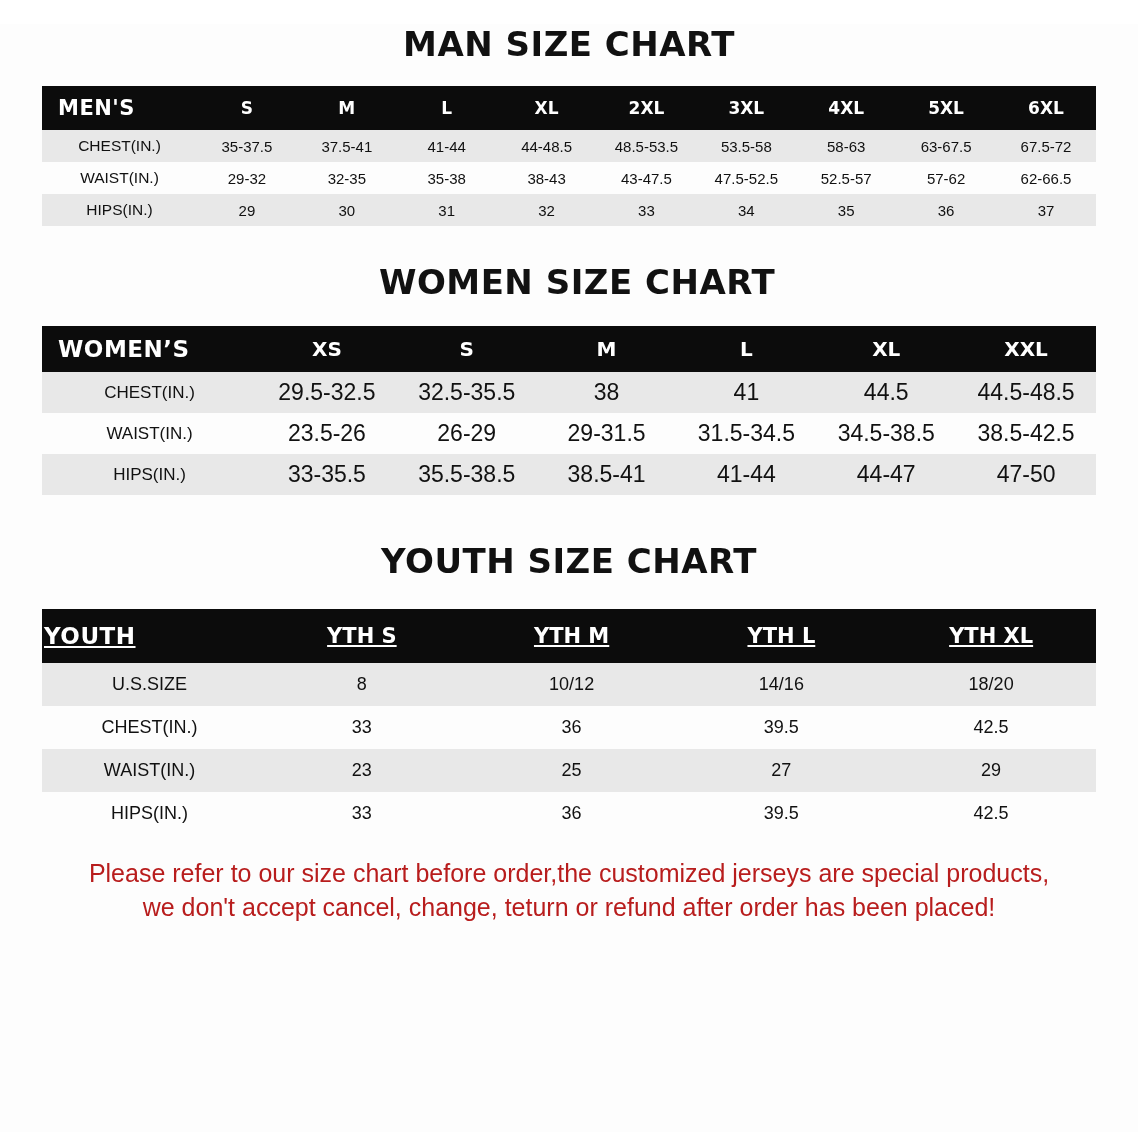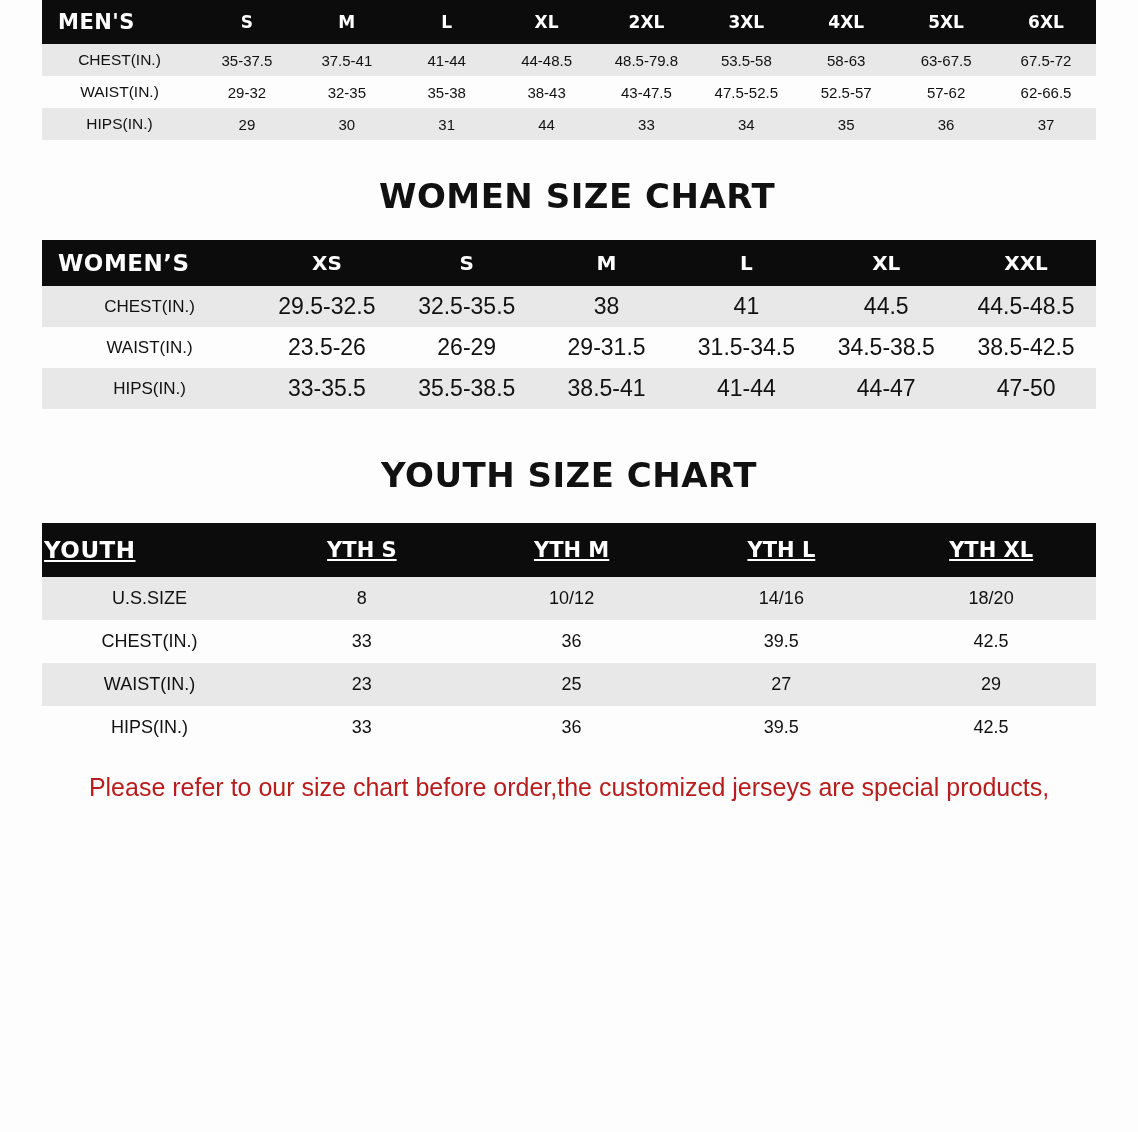--- a/index.html
+++ b/index.html
@@ -120,20 +120,21 @@
     text-align: center;
   }
   .note span { display: block; }
 </style>
 </head>
 <body>
 
 <div class="page">
 
 
+  <div class="section-heading h-man">MAN SIZE CHART</div>
   <div class="table-wrap">
     <table class="chart" id="men-table">
       <colgroup id="men-colgroup">
           <col class="c0">
           <col>
           <col>
           <col>
           <col>
           <col>
           <col>
@@ -155,21 +156,21 @@
             <th>6XL</th>
           </tr>
       </thead>
       <tbody>
           <tr class="stripe-a">
             <td class="rowhead">CHEST(IN.)</td>
             <td>35-37.5</td>
             <td>37.5-41</td>
             <td>41-44</td>
             <td>44-48.5</td>
-            <td>48.5-79.8</td>
+            <td>48.5-53.5</td>
             <td>53.5-58</td>
             <td>58-63</td>
             <td>63-67.5</td>
             <td>67.5-72</td>
           </tr>
           <tr class="stripe-b">
             <td class="rowhead">WAIST(IN.)</td>
             <td>29-32</td>
             <td>32-35</td>
             <td>35-38</td>
@@ -178,21 +179,21 @@
             <td>47.5-52.5</td>
             <td>52.5-57</td>
             <td>57-62</td>
             <td>62-66.5</td>
           </tr>
           <tr class="stripe-a">
             <td class="rowhead">HIPS(IN.)</td>
             <td>29</td>
             <td>30</td>
             <td>31</td>
-            <td>44</td>
+            <td>32</td>
             <td>33</td>
             <td>34</td>
             <td>35</td>
             <td>36</td>
             <td>37</td>
           </tr>
         </tbody>
     </table>
   </div>
 
@@ -298,15 +299,16 @@
             <td>36</td>
             <td>39.5</td>
             <td>42.5</td>
           </tr>
         </tbody>
     </table>
   </div>
 
   <div class="note">
     <span>Please refer to our size chart before order,the customized jerseys are special products,</span>
+    <span>we don't accept cancel, change, teturn or refund after order has been placed!</span>
   </div>
 
 </div>
 
 </body></html>

